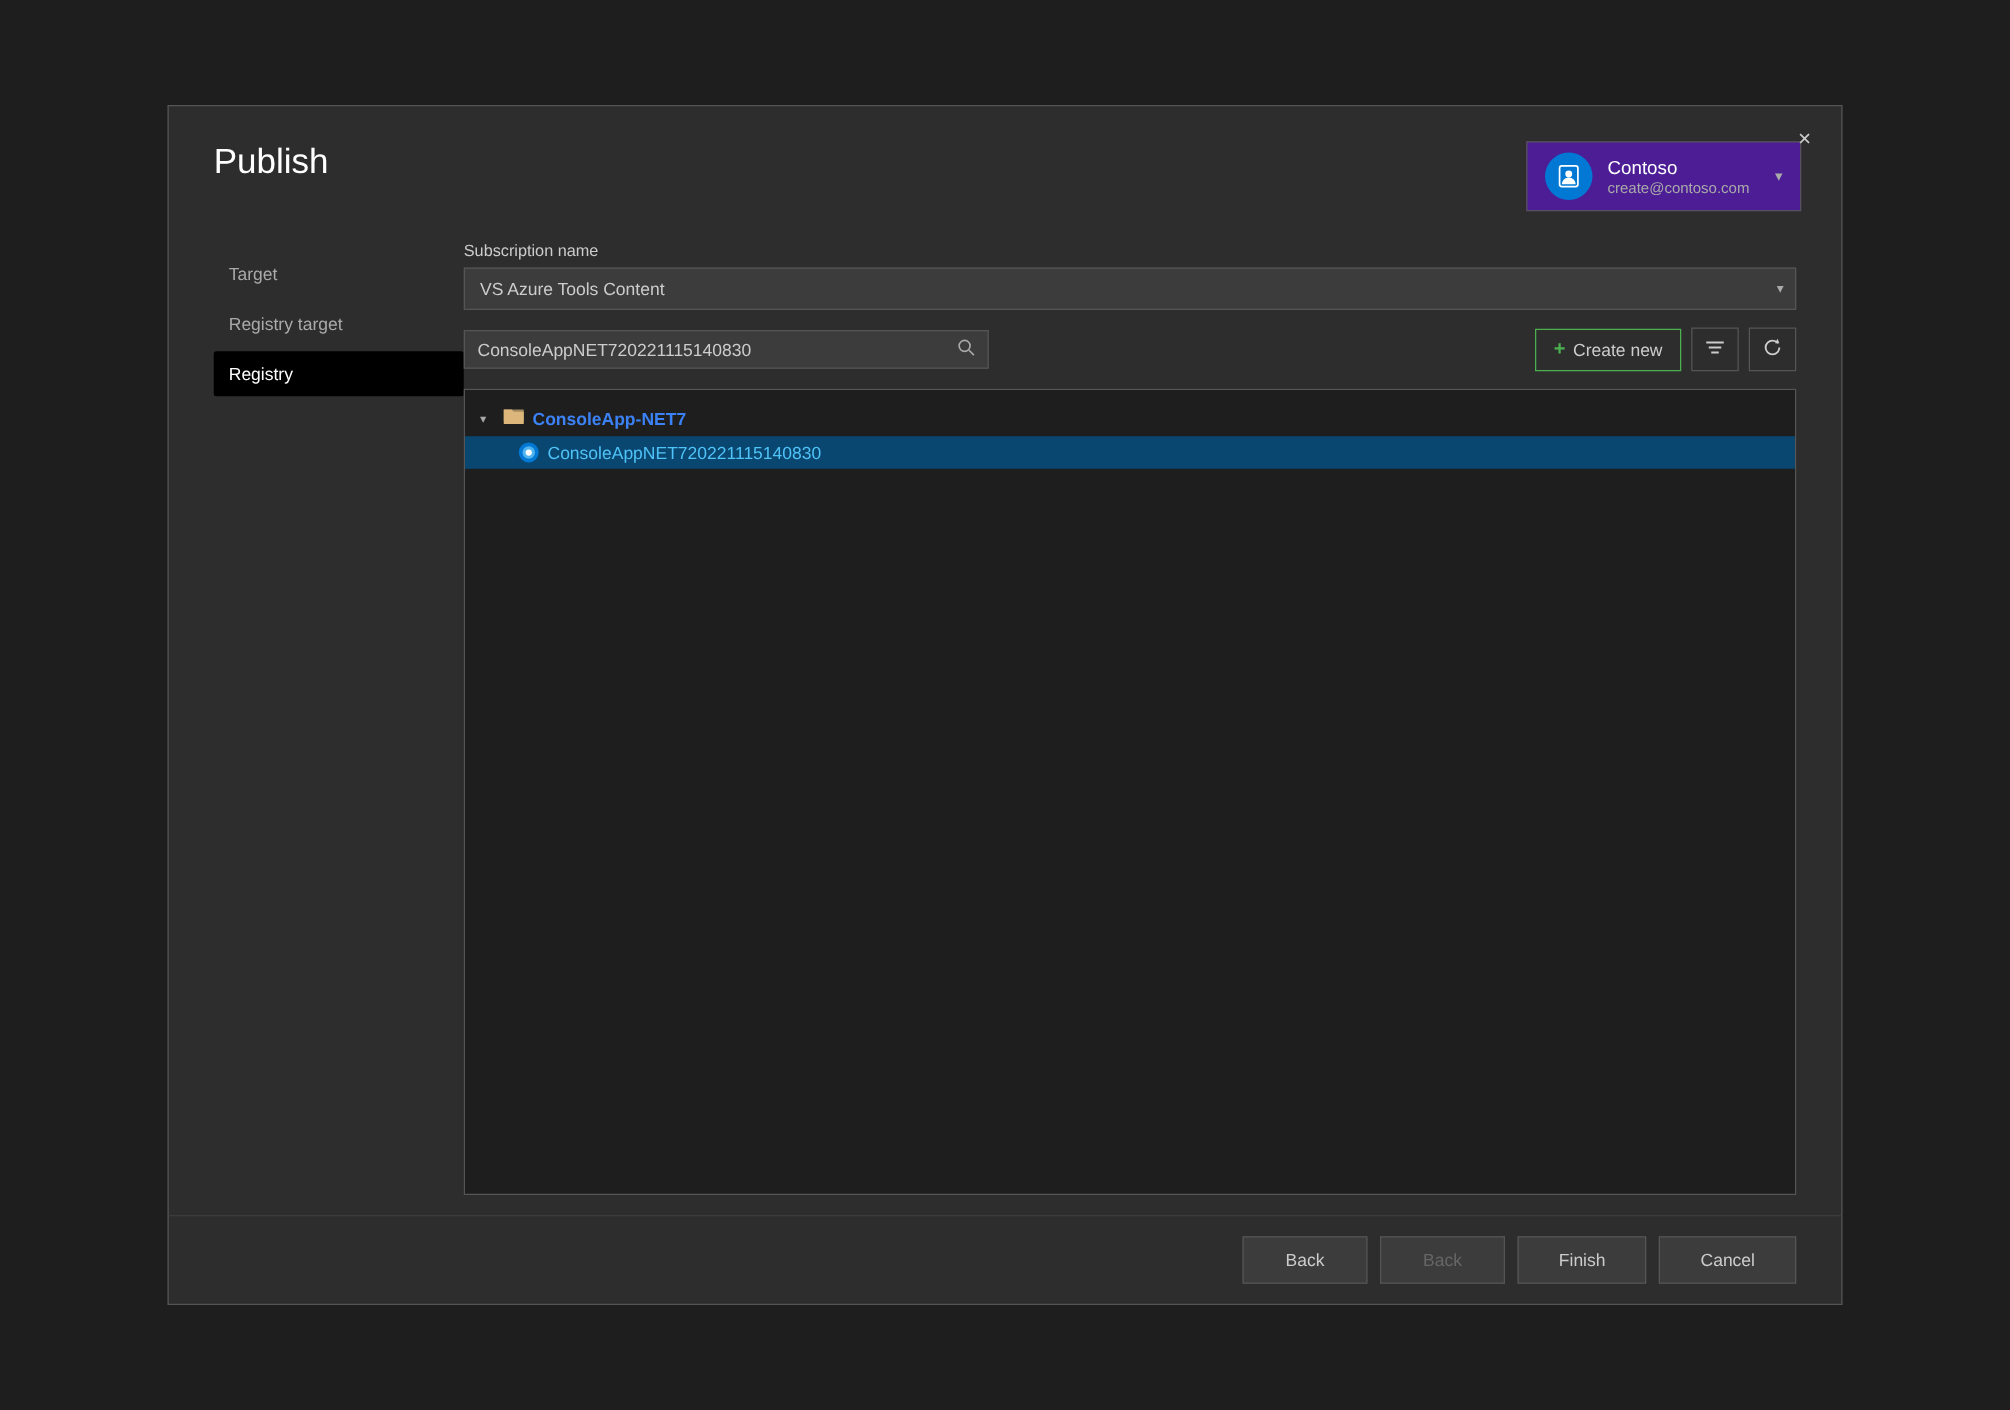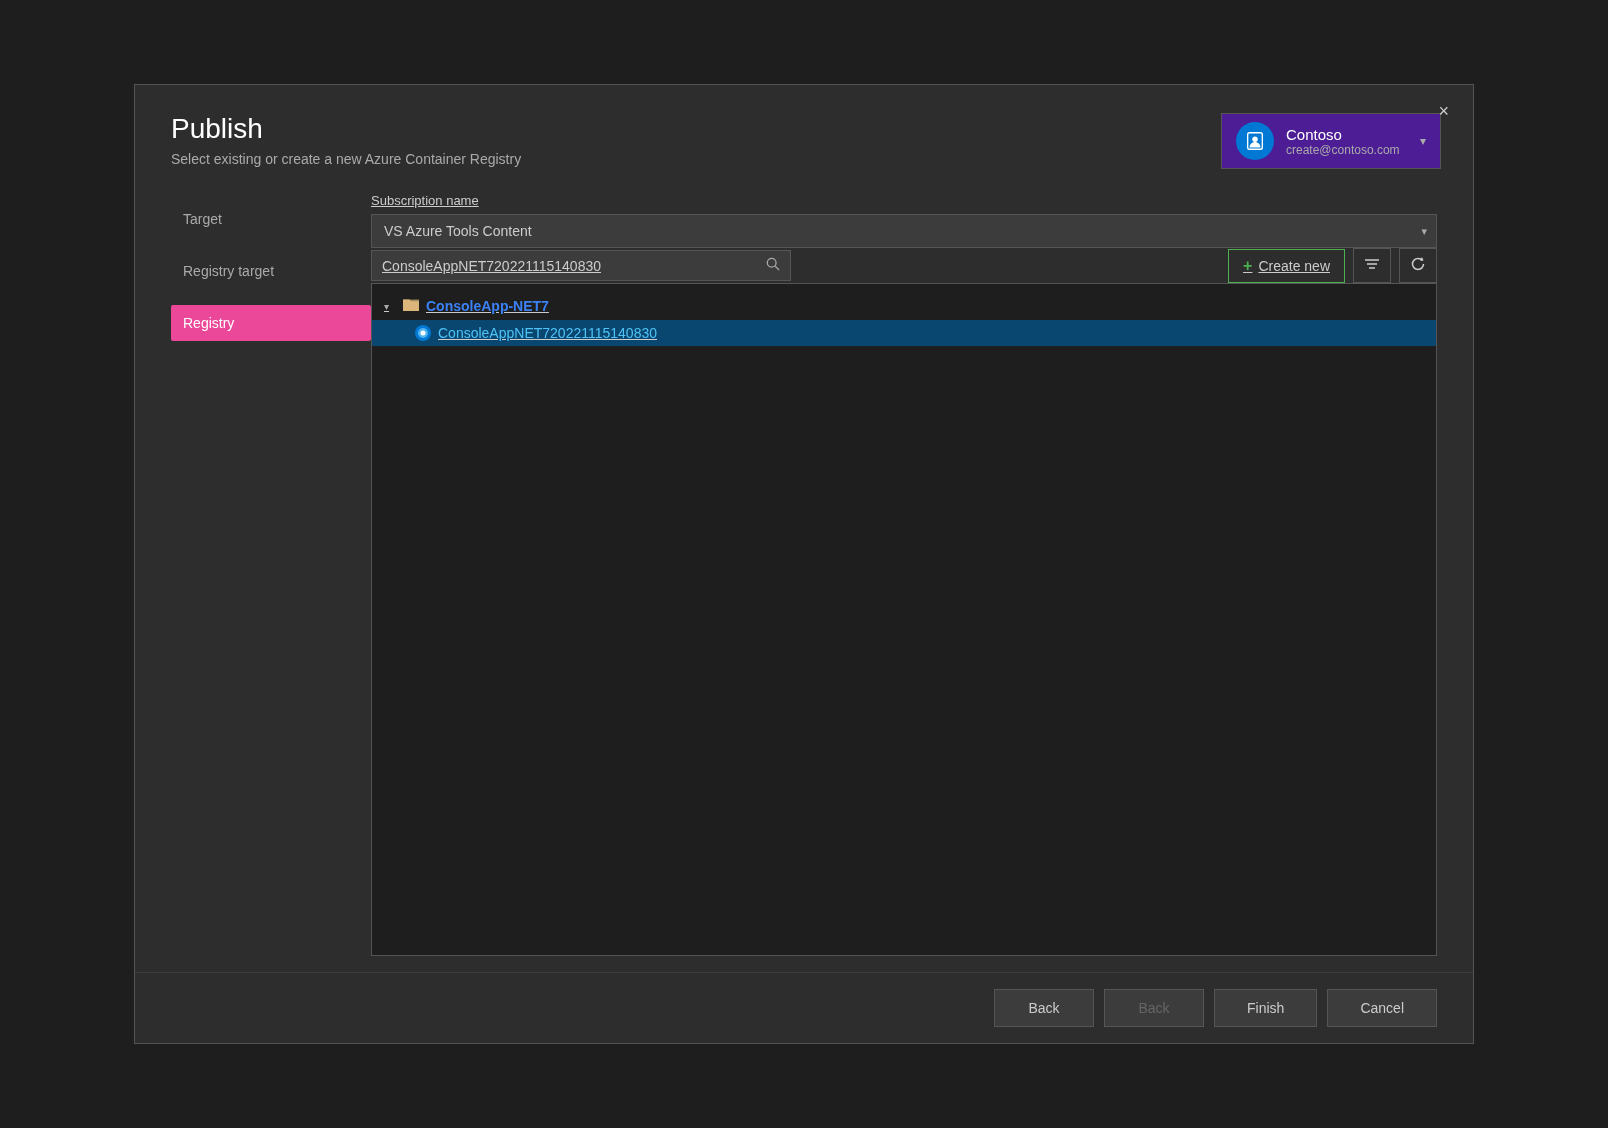--- a/index.html
+++ b/index.html
@@ -91,39 +91,39 @@
     .content {
       display: flex;
       flex: 1;
       padding: 24px 36px 0 36px;
       gap: 0;
     }
     .sidebar {
       width: 200px;
       display: flex;
       flex-direction: column;
-      gap: 16px;
+      gap: 4px;
       padding-top: 8px;
     }
     .sidebar-item {
       padding: 10px 12px;
       font-size: 14px;
       color: #aaaaaa;
       cursor: pointer;
       border-radius: 2px;
     }
     .sidebar-item.active {
-      background: #ec4899;
+      background: #000000;
       color: #ffffff;
     }
     .main-content {
       flex: 1;
       display: flex;
       flex-direction: column;
-      text-decoration: underline;
+      gap: 14px;
     }
     .field-label {
       font-size: 13px;
       color: #cccccc;
       margin-bottom: 6px;
     }
     .select-wrapper {
       flex: 1;
       position: relative;
     }
@@ -278,21 +278,20 @@
 </head>
 <body>
 
 <div class="dialog">
 
   <button class="close-btn">×</button>
 
   <div class="title-bar">
     <div class="title-section">
       <div class="dialog-title">Publish</div>
-      <div class="dialog-subtitle">Select existing or create a new Azure Container Registry</div>
     </div>
     <div class="account-section">
       <div class="account-icon">
         <svg width="22" height="22" viewBox="0 0 24 24" fill="white">
           <rect x="4" y="3" width="16" height="18" rx="2" fill="none" stroke="white" stroke-width="1.5"></rect>
           <circle cx="12" cy="10" r="3" fill="white"></circle>
           <path d="M6 19c0-3.3 2.7-6 6-6s6 2.7 6 6" fill="white"></path>
         </svg>
       </div>
       <div class="account-info">

